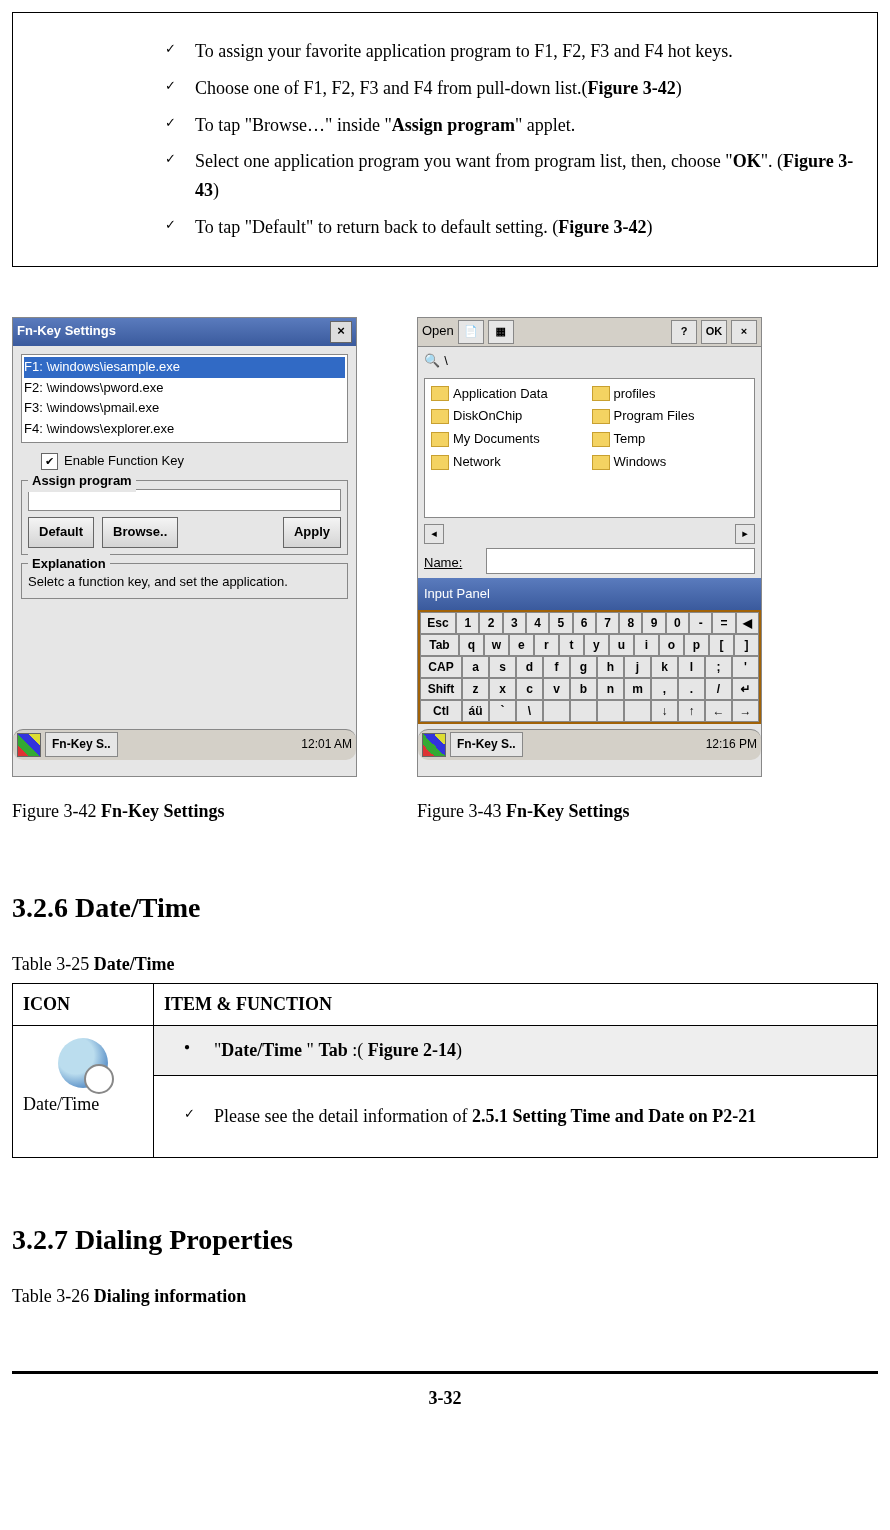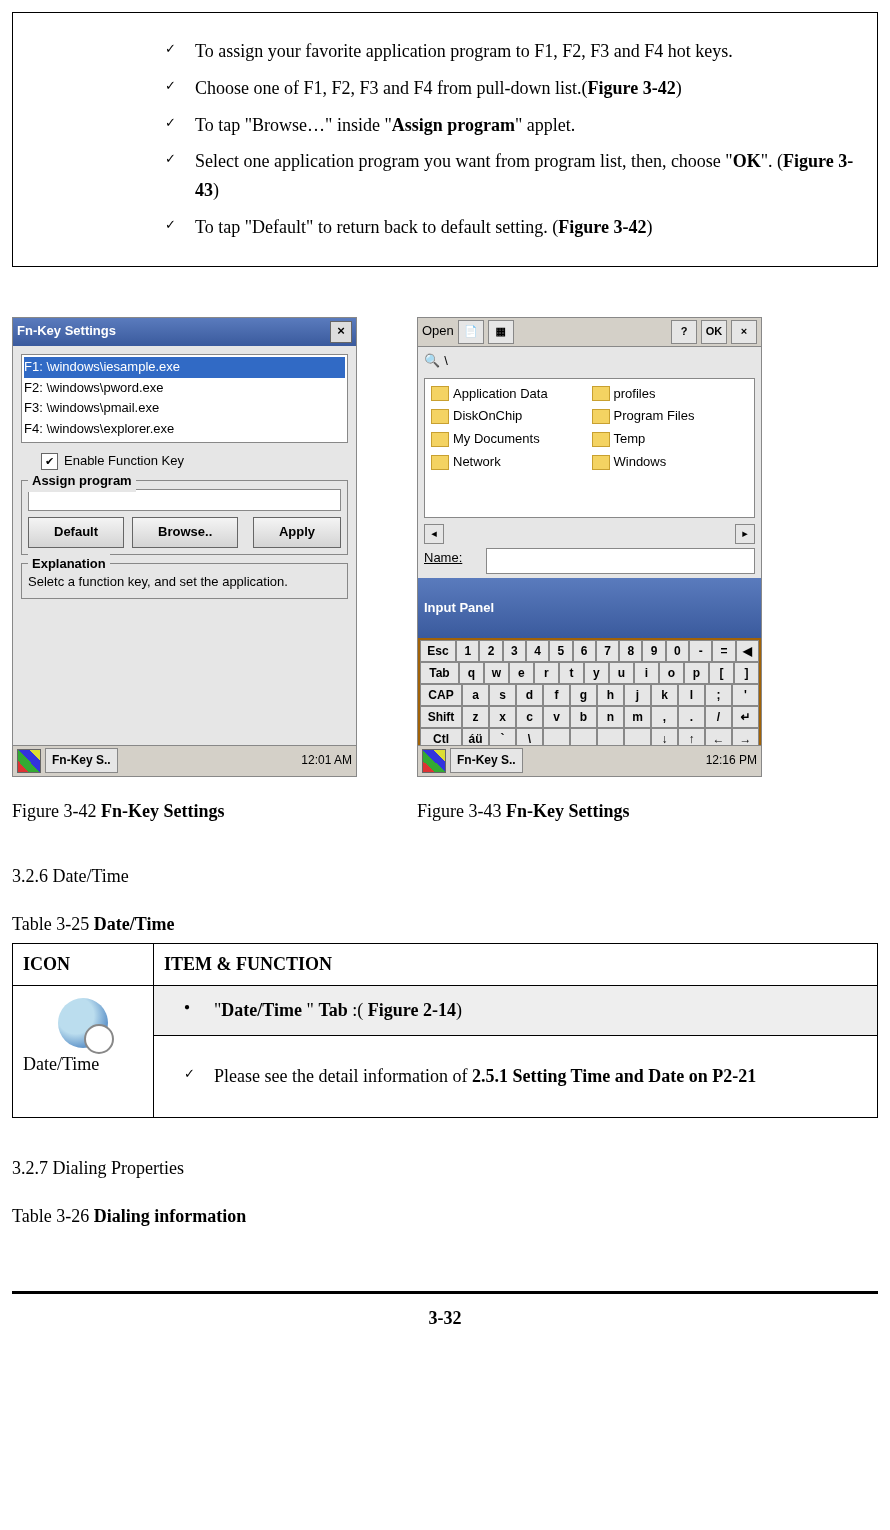--- a/index.html
+++ b/index.html
@@ -138,36 +138,37 @@
       width: 100%;
       height: 22px;
       border: 1px solid #888;
       background: #fff;
       box-sizing: border-box;
     }
     .btn-row { display: flex; gap: 8px; margin-top: 6px; }
     .winbtn {
       background: linear-gradient(#f4f4f4,#d4d4d4);
       border: 1px solid #666;
-      padding: 4px 25px;
+      padding: 4px 10px;
       font-weight: bold;
       font-size: 13px;
       text-align: center;
     }
     .taskbar {
       position: absolute;
-      bottom: 0; left: 0; right: 0;
+      bottom: 16px; left: 0; right: 0;
       height: 30px;
       background: #d4d0c8;
       border-top: 1px solid #888;
       display: flex;
       align-items: center;
       padding: 0 4px;
       gap: 4px;
       font-size: 12px;
+      border-radius: 10px;
     }
     .start-flag {
       width: 22px; height: 22px;
       background: linear-gradient(45deg,#d33 25%,#3a3 25% 50%,#33d 50% 75%,#dd3 75%);
       border: 1px solid #666;
     }
     .task-btn {
       background: #e6e6e6;
       border: 1px solid #888;
       padding: 2px 6px;
@@ -206,35 +207,35 @@
       padding: 1px 2px;
       font-size: 13px;
     }
     .folder-ico {
       width: 16px; height: 13px;
       background: #f4d362;
       border: 1px solid #c8a030;
     }
     .name-row {
       display: flex;
-      align-items: flex-start;
+      align-items: flex-end;
       gap: 24px;
       margin: 4px 6px;
       text-decoration: underline;
     }
     .name-row input {
       flex: 1;
       height: 22px;
       border: 1px solid #888;
     }
     .input-panel-hdr {
       background: linear-gradient(#5a7bbd, #3a5a9d);
       color: #fff;
-      padding: 20px 6px;
-      font-weight: bold;
+      padding: 6px 6px;
+      font-weight: normal;
     }
     .kbd {
       background: #a16207;
       padding: 2px;
     }
     .kbd-row { display: flex; }
     .key {
       flex: 1;
       border: 1px solid #888;
       background: #e6e6e6;
@@ -244,23 +245,23 @@
       height: 20px;
       line-height: 20px;
       min-width: 18px;
     }
     .key.wide { flex: 1.6; }
     .fig-caption {
       margin-top: 20px;
       font-size: 18px;
     }
     h3.section {
-      font-size: 18px;
-      font-weight: normal;
-      margin-top: 36px;
+      font-size: 28px;
+      font-weight: bold;
+      margin-top: 60px;
       margin-bottom: 20px;
     }
     .table-caption {
       font-size: 18px;
       margin-top: 10px;
     }
     .dt-table {
       border: 1px solid #000;
       border-collapse: collapse;
       width: 100%;

